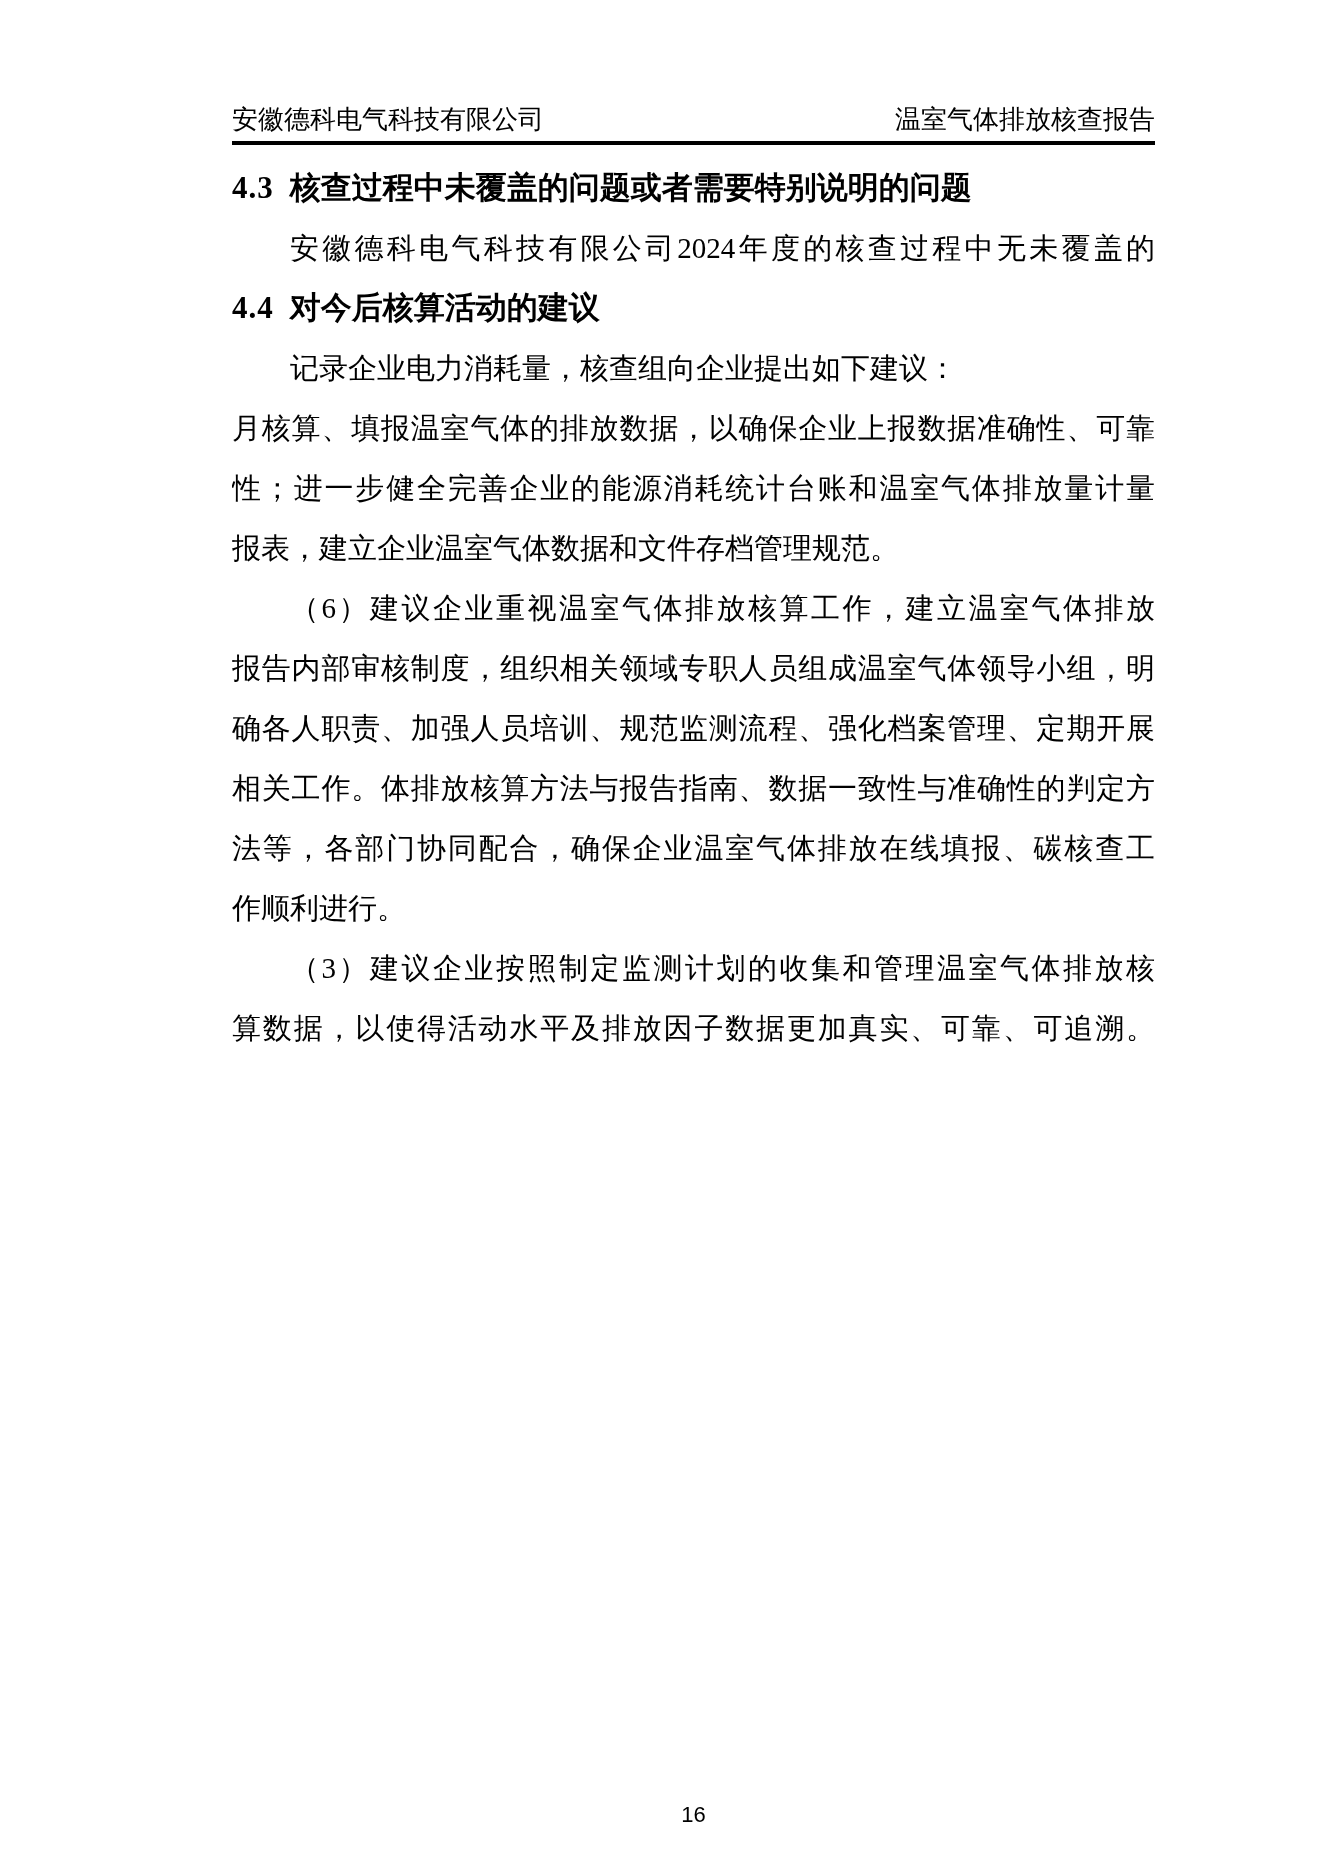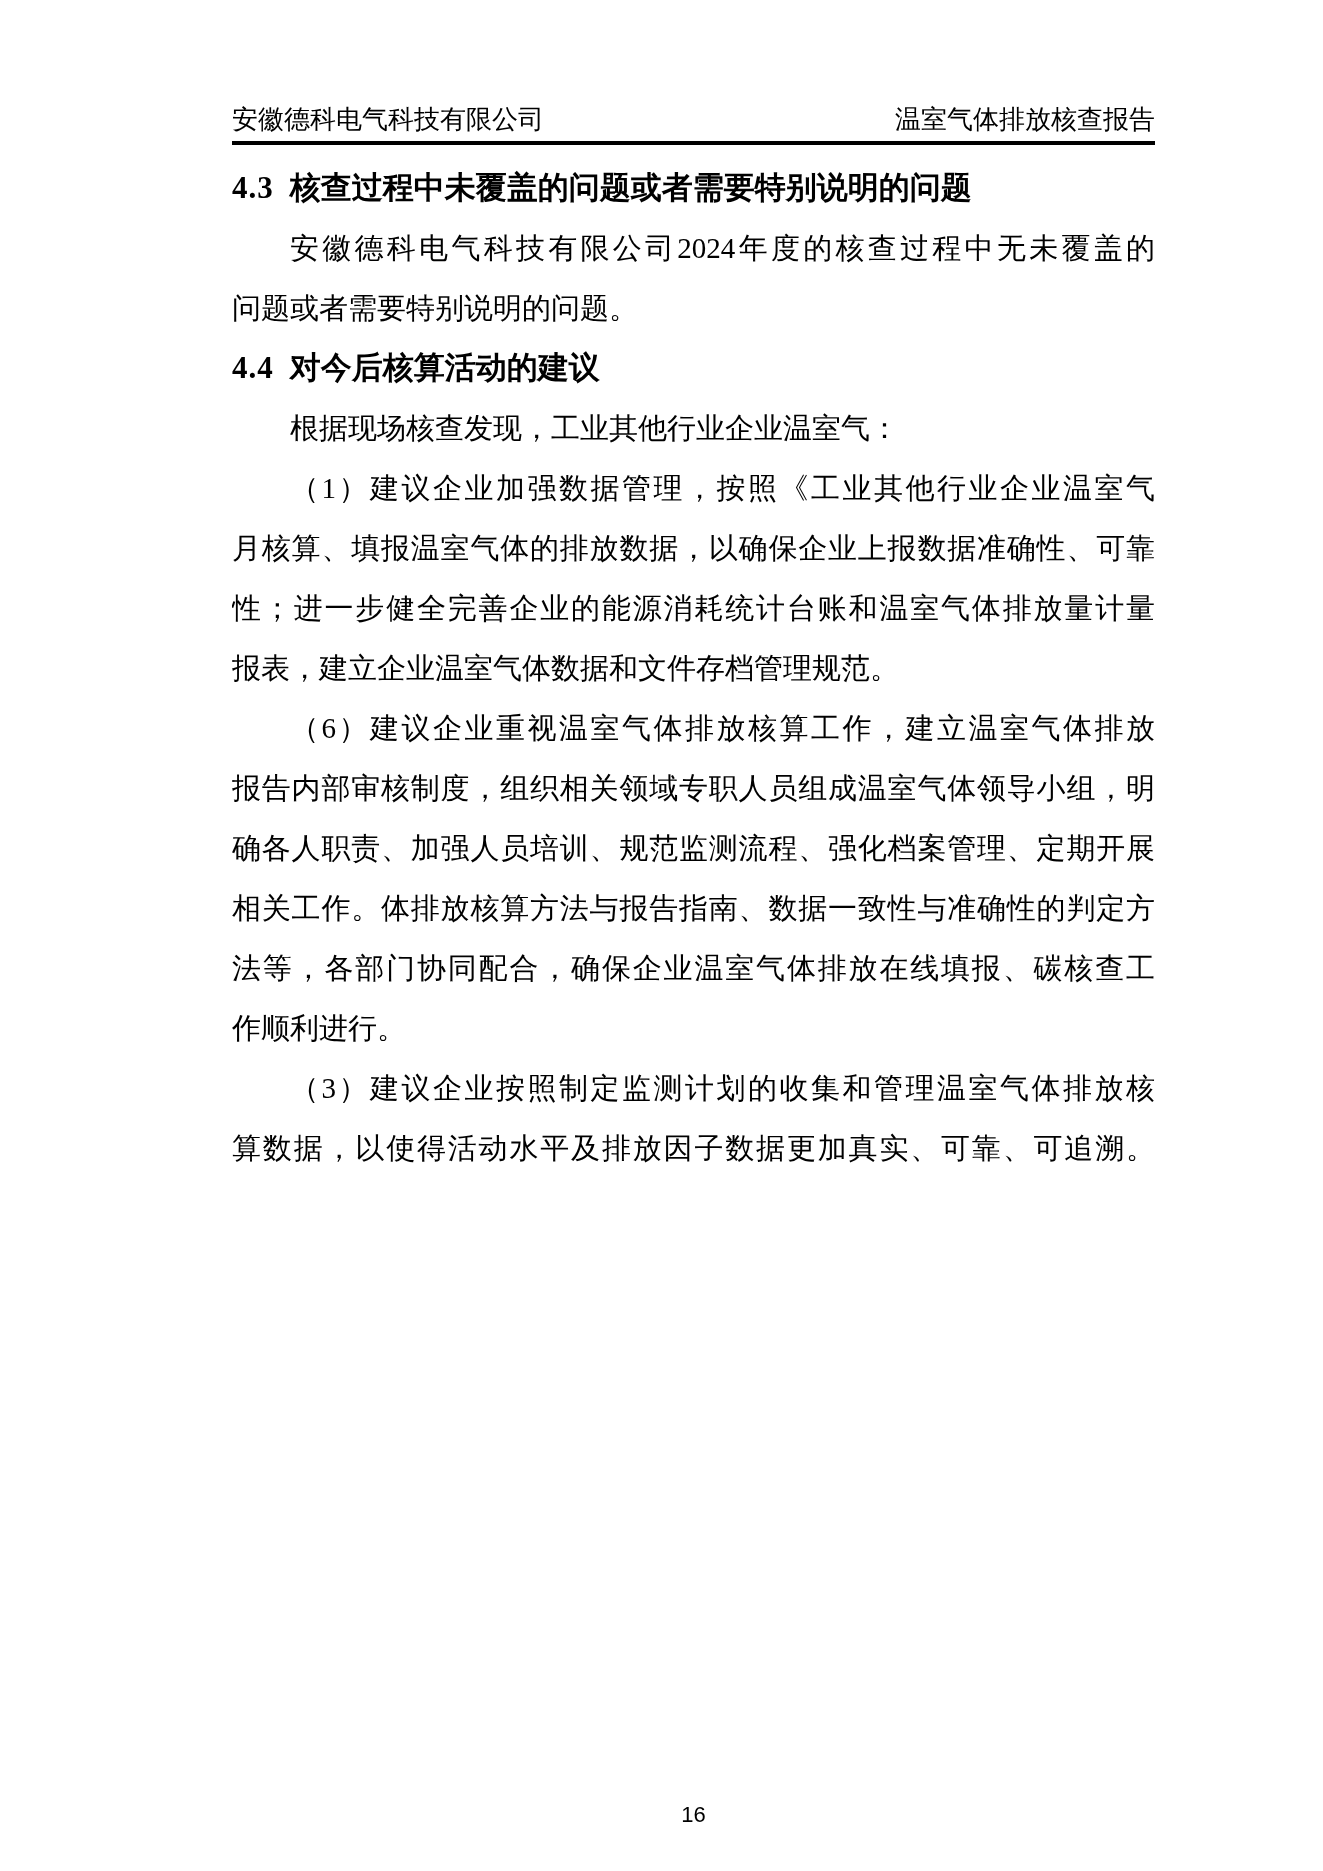--- a/index.html
+++ b/index.html
@@ -71,28 +71,26 @@
     <span>安徽德科电气科技有限公司</span>
     <span>温室气体排放核查报告</span>
   </div>
 
   <div class="content">
 
     <div class="heading">
       <span class="hnum">4.3</span><span>核查过程中未覆盖的问题或者需要特别说明的问题</span>
     </div>
     <div class="ln fill ind">安徽德科电气科技有限公司2024年度的核查过程中无未覆盖的</div>
-    <div class="ln">问题或者需要特别说明的问题。</div>
 
     <div class="heading">
       <span class="hnum">4.4</span><span>对今后核算活动的建议</span>
     </div>
-    <div class="ln ind">根据现场核查发现，工业其他行业企业温室气：</div>
+    <div class="ln ind">记录企业电力消耗量，核查组向企业提出如下建议：</div>
 
-    <div class="ln fill ind">（1）建议企业加强数据管理，按照《工业其他行业企业温室气</div>
     <div class="ln fill">月核算、填报温室气体的排放数据，以确保企业上报数据准确性、可靠</div>
     <div class="ln fill">性；进一步健全完善企业的能源消耗统计台账和温室气体排放量计量</div>
     <div class="ln">报表，建立企业温室气体数据和文件存档管理规范。</div>
 
     <div class="ln fill ind">（6）建议企业重视温室气体排放核算工作，建立温室气体排放</div>
     <div class="ln fill">报告内部审核制度，组织相关领域专职人员组成温室气体领导小组，明</div>
     <div class="ln fill">确各人职责、加强人员培训、规范监测流程、强化档案管理、定期开展</div>
     <div class="ln fill">相关工作。体排放核算方法与报告指南、数据一致性与准确性的判定方</div>
     <div class="ln fill">法等，各部门协同配合，确保企业温室气体排放在线填报、碳核查工</div>
     <div class="ln">作顺利进行。</div>

